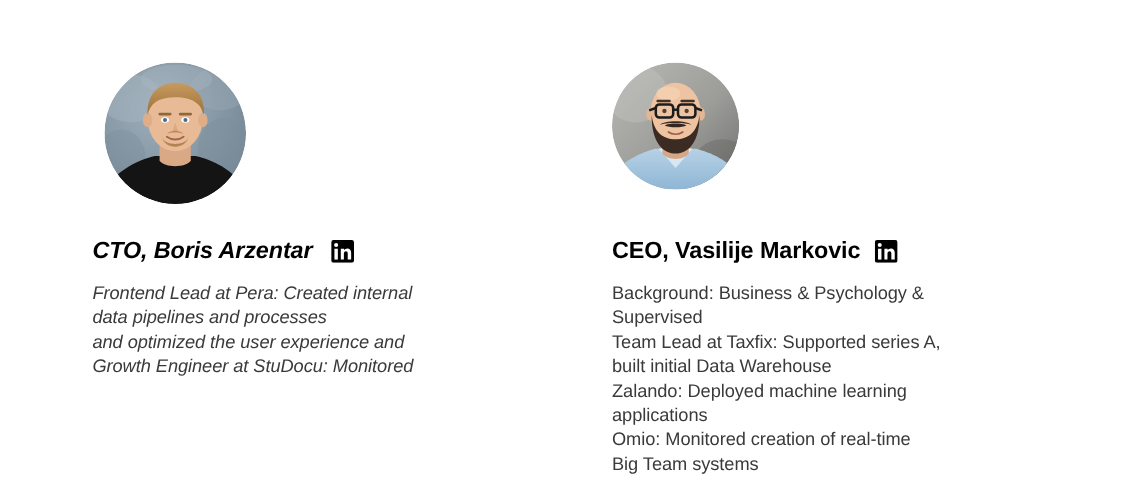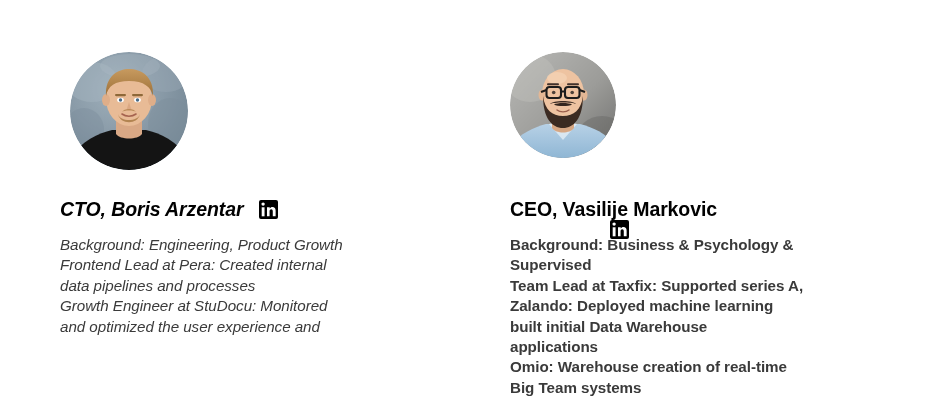--- a/index.html
+++ b/index.html
@@ -15,21 +15,21 @@
   }
   .team-section {
     position: relative;
     width: 948px;
     height: 412px;
   }
   .profile-card {
     position: absolute;
     top: 52px;
   }
-  .profile-card.left  { left: 60px;  width: 400px; font-style: italic; }
+  .profile-card.left  { left: 77px;  width: 400px; font-style: italic; }
   .profile-card.right { left: 510px; width: 400px; }
 
   
   .avatar {
     position: relative;
     border-radius: 50%;
     overflow: hidden;
     display: block;
   }
   .avatar.left  { width: 118px; height: 118px; margin-left: 10px; }
@@ -39,21 +39,21 @@
   
   .card-heading {
     display: flex;
     align-items: center;
     margin: 0;
     padding: 0;
     position: absolute;
     white-space: nowrap;
   }
   .profile-card.left  .card-heading { top: 148px; left: 0px; }
-  .profile-card.right .card-heading { top: 148px; left: 0px; flex-direction: column; }
+  .profile-card.right .card-heading { top: 148px; left: 0px; }
   .card-heading .name-text {
     font-size: 19.5px;
     font-weight: bold;
     color: #010101;
     letter-spacing: -0.1px;
     line-height: 1;
   }
   .linkedin-icon {
     display: inline-block;
     width: 19px;
@@ -67,21 +67,21 @@
   
   .card-body {
     position: absolute;
     left: 0px;
     font-size: 15.2px;
     color: #3a3a3a;
     line-height: 20.4px;
     letter-spacing: -0.05px;
   }
   .profile-card.left  .card-body { top: 183px; width: 345px; }
-  .profile-card.right .card-body { top: 183px; width: 350px; font-weight: bold; }
+  .profile-card.right .card-body { top: 183px; width: 350px; }
   .card-body .body-line {
     margin: 0;
     padding: 0;
     white-space: pre-wrap;
   }
 </style>
 </head>
 <body>
 
 <div class="team-section">
@@ -148,25 +148,24 @@
         <svg viewBox="0 0 24 24" xmlns="http://www.w3.org/2000/svg">
           <rect x="0" y="0" width="24" height="24" rx="2.5" fill="#000000"></rect>
           <rect x="3.4" y="9.2" width="3.6" height="11.4" fill="#ffffff"></rect>
           <circle cx="5.2" cy="5.2" r="2.15" fill="#ffffff"></circle>
           <path d="M10.1 9.2 h3.45 v1.6 c0.62 -1.12 1.95 -1.9 3.45 -1.9 c2.6 0 4 1.6 4 4.7 v7 h-3.6 v-6.3 c0 -1.6 -0.62 -2.5 -1.95 -2.5 c-1.35 0 -2.1 0.95 -2.1 2.5 v6.3 h-3.25 z" fill="#ffffff"></path>
         </svg>
       </a>
     </div>
 
     <div class="card-body">
-      <div class="body-line">Background: Engineering, Product Growth</div>
       <div class="body-line">Frontend Lead at Pera: Created internal</div>
       <div class="body-line">data pipelines and processes</div>
+      <div class="body-line">and optimized the user experience and</div>
       <div class="body-line">Growth Engineer at StuDocu: Monitored</div>
-      <div class="body-line">and optimized the user experience and</div>
     </div>
   </div>
 
   <div class="profile-card right">
 
     <div class="avatar right">
       <svg viewBox="0 0 106 106" xmlns="http://www.w3.org/2000/svg">
         <defs>
           <linearGradient id="bgR" x1="0" y1="0" x2="1" y2="1">
             <stop offset="0%" stop-color="#b9b9b6"></stop>
@@ -232,21 +231,21 @@
           <circle cx="5.2" cy="5.2" r="2.15" fill="#ffffff"></circle>
           <path d="M10.1 9.2 h3.45 v1.6 c0.62 -1.12 1.95 -1.9 3.45 -1.9 c2.6 0 4 1.6 4 4.7 v7 h-3.6 v-6.3 c0 -1.6 -0.62 -2.5 -1.95 -2.5 c-1.35 0 -2.1 0.95 -2.1 2.5 v6.3 h-3.25 z" fill="#ffffff"></path>
         </svg>
       </a>
     </div>
 
     <div class="card-body">
       <div class="body-line">Background: Business &amp; Psychology &amp;</div>
       <div class="body-line">Supervised</div>
       <div class="body-line">Team Lead at Taxfix: Supported series A,</div>
+      <div class="body-line">built initial Data Warehouse</div>
       <div class="body-line">Zalando: Deployed machine learning</div>
-      <div class="body-line">built initial Data Warehouse</div>
       <div class="body-line">applications</div>
-      <div class="body-line">Omio: Warehouse creation of real-time</div>
+      <div class="body-line">Omio: Monitored creation of real-time</div>
       <div class="body-line">Big Team systems</div>
     </div>
   </div>
 
 </div>
 
 </body></html>

